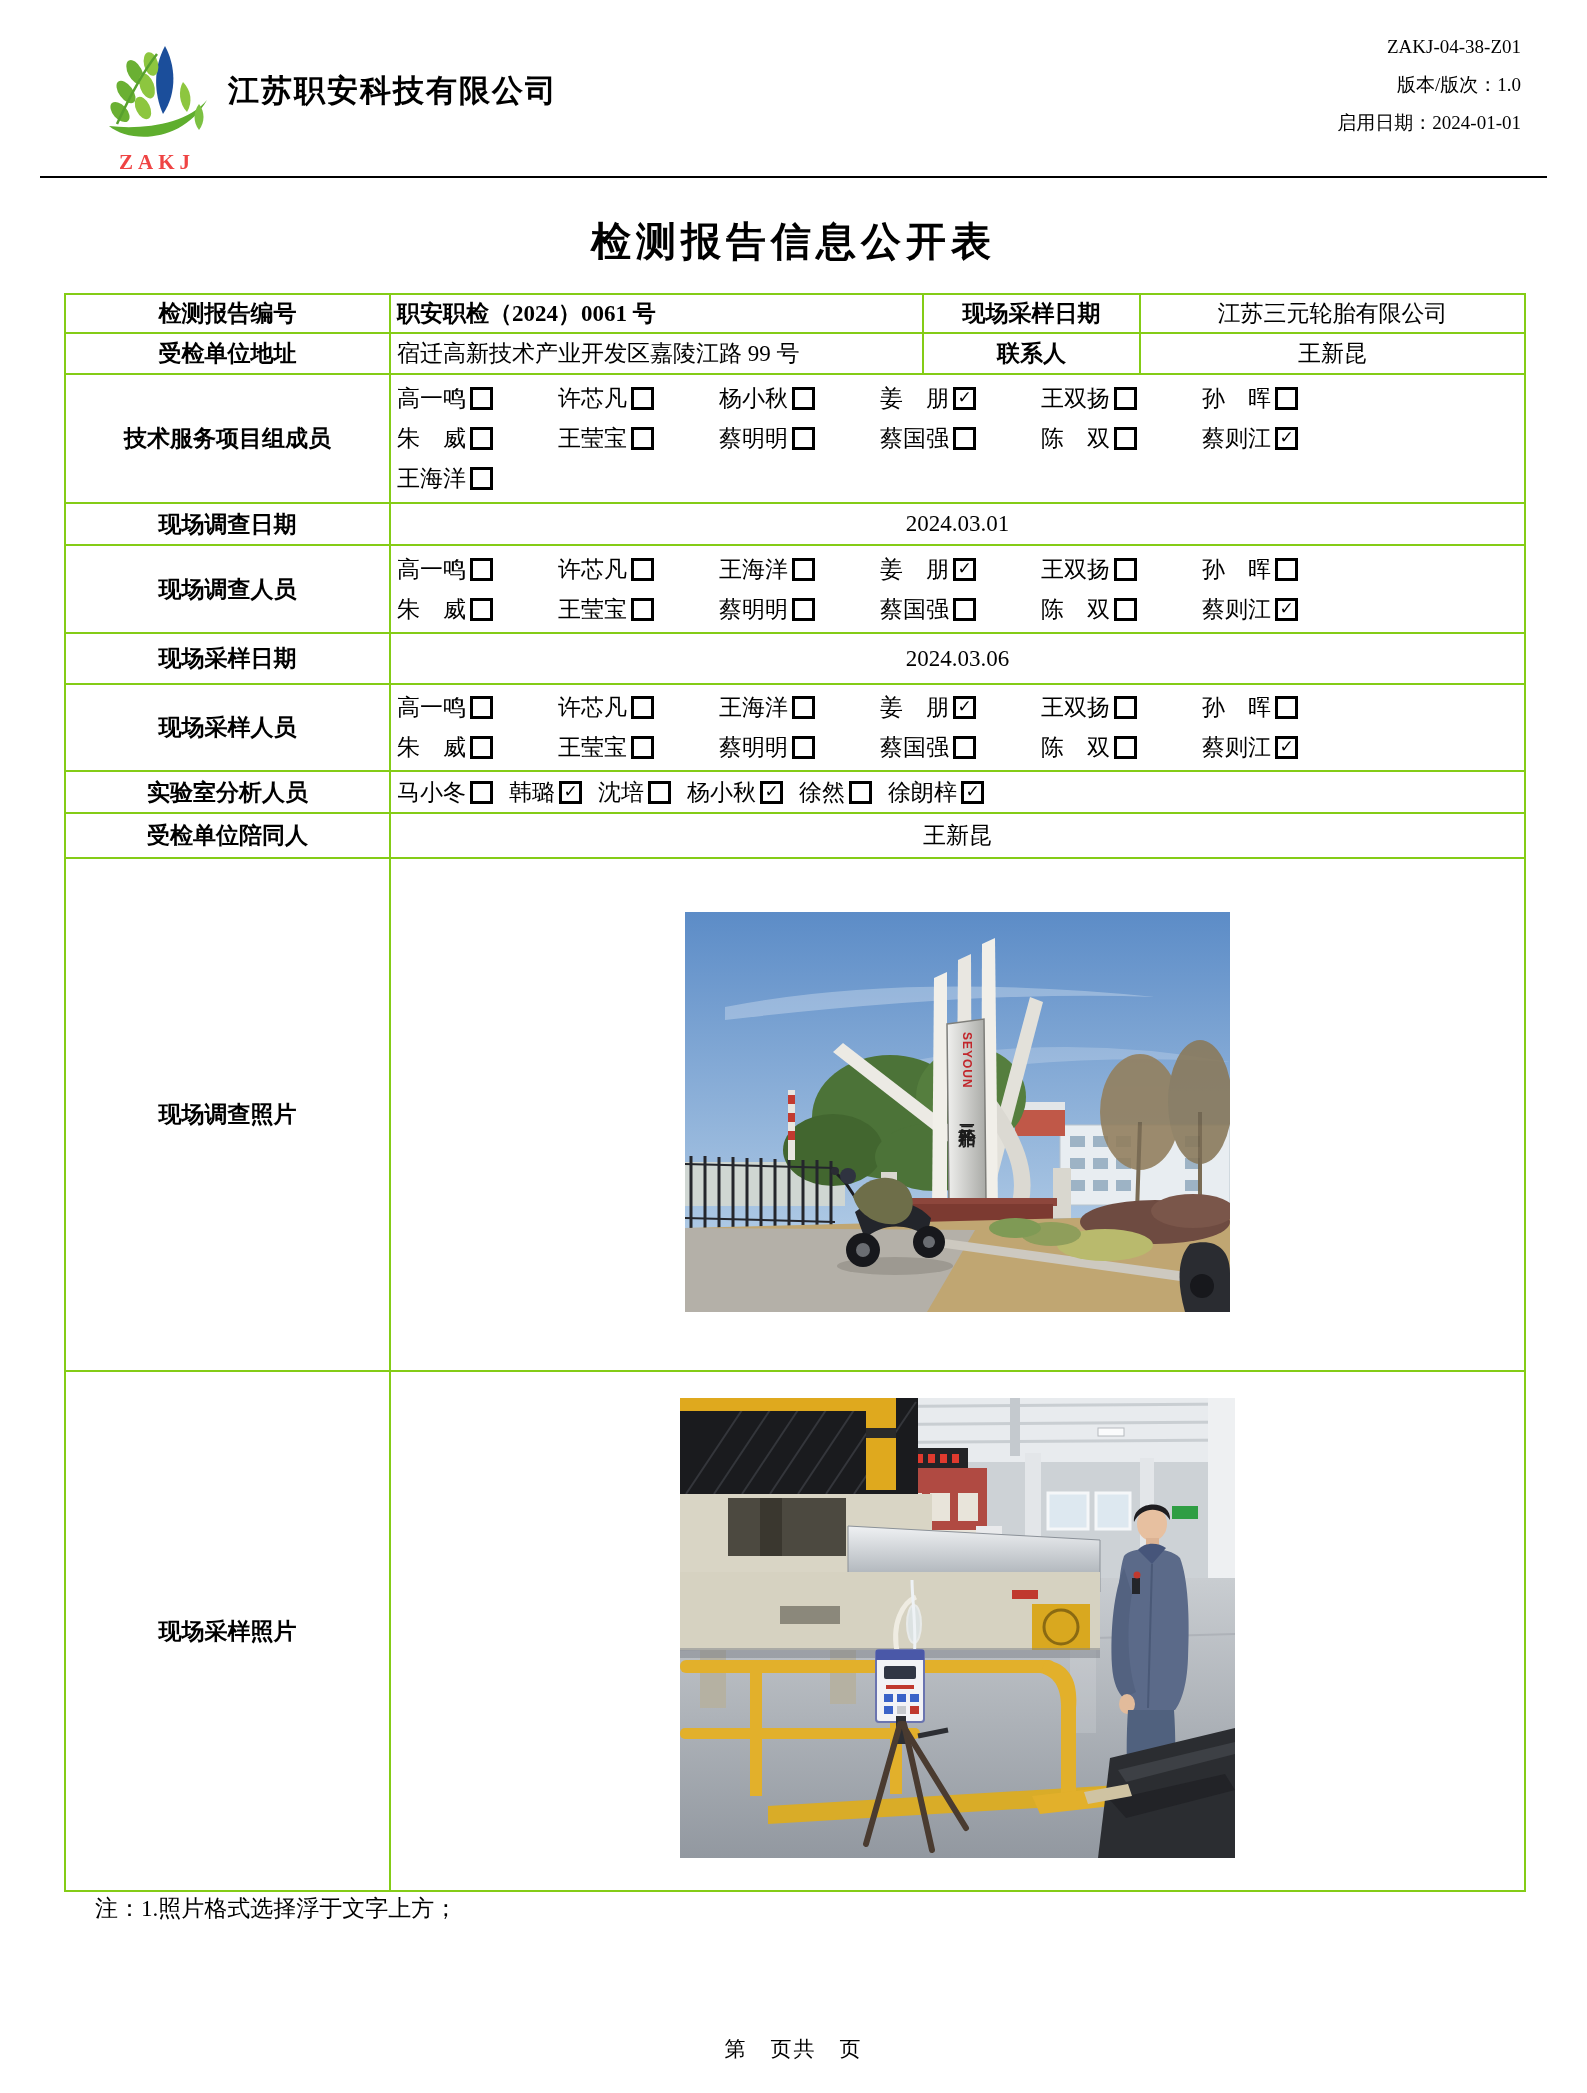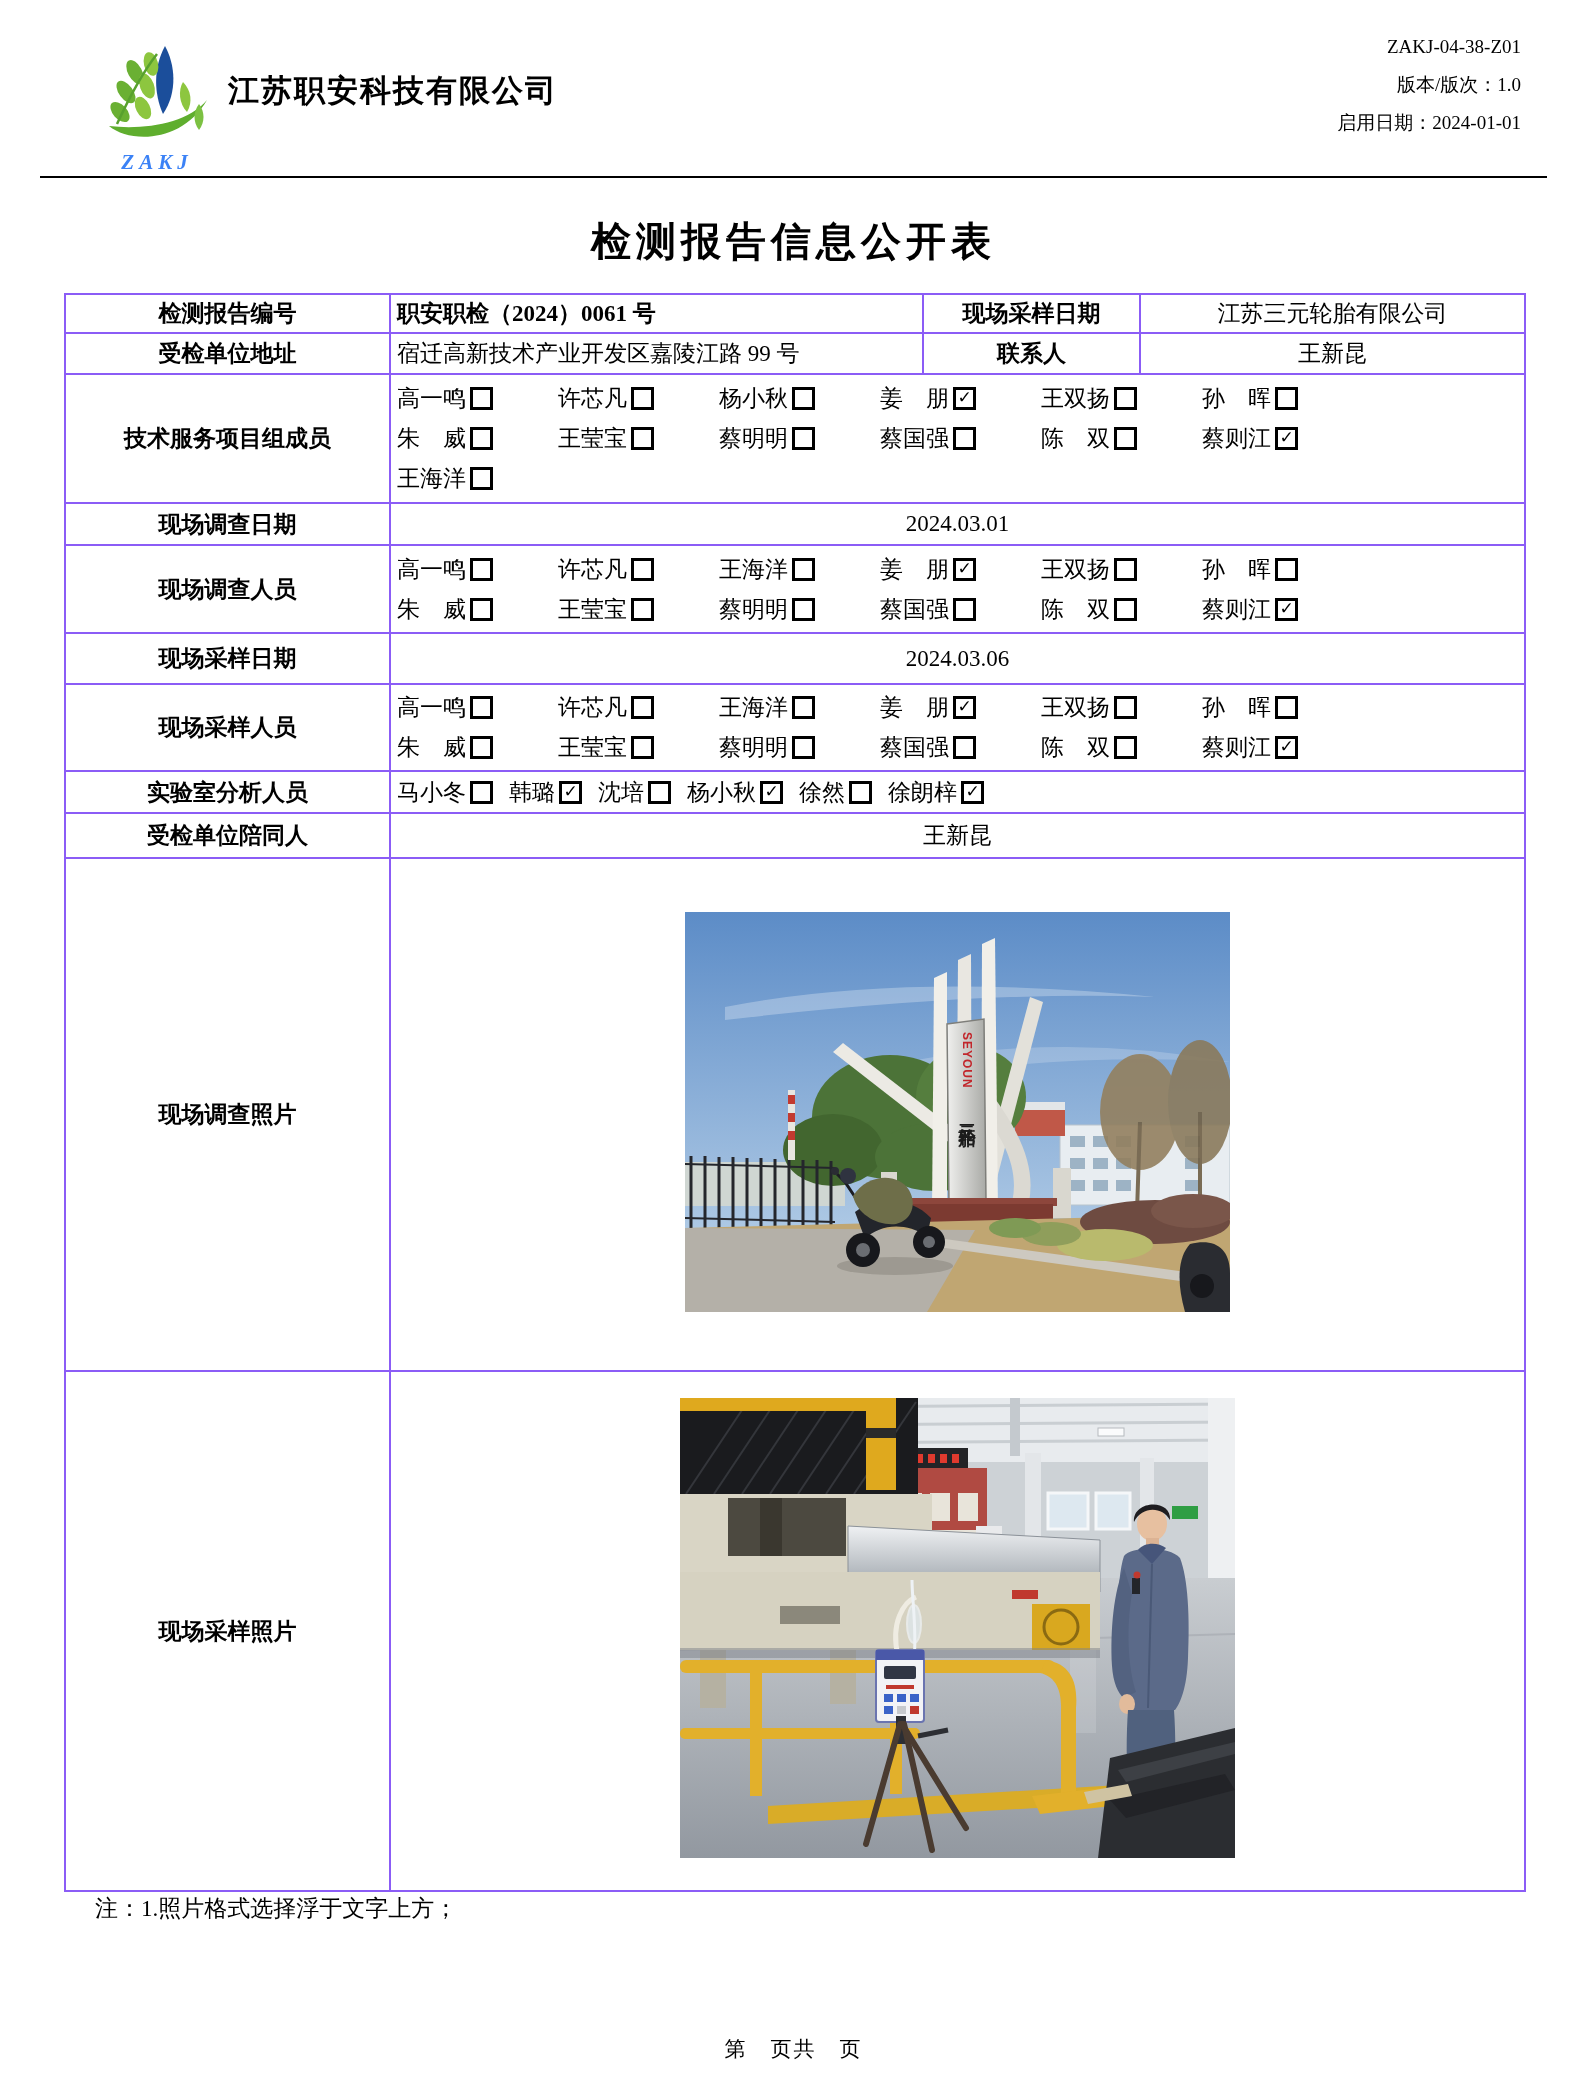--- a/index.html
+++ b/index.html
@@ -1,27 +1,27 @@
 <!DOCTYPE html>
 <html><head>
 <meta charset="utf-8">
 <style>
   html,body{margin:0;padding:0;background:#888;}
   .page{position:relative;width:1587px;height:2093px;background:#fff;margin:0 auto;
         font-family:"Liberation Serif","DejaVu Serif",serif;color:#000;overflow:hidden;}
   
   .logo-wrap{position:absolute;left:92px;top:38px;width:130px;text-align:center;}
-  .logo-text{font-style:italic;font-weight:bold;color:#3b82f6;font-size:21px;letter-spacing:5px;margin-top:-4px;}
+  .logo-text{font-weight:bold;color:#ef4444;font-size:21px;letter-spacing:5px;margin-top:-4px;}
   .company-name{position:absolute;left:228px;top:70px;font-size:31px;font-weight:bold;letter-spacing:2px;}
   .doc-codes{position:absolute;right:66px;top:28px;text-align:right;font-size:19px;line-height:38px;}
   .header-rule{position:absolute;left:40px;right:40px;top:176px;height:2px;background:#000;}
   .page-title{position:absolute;left:0;right:0;top:214px;text-align:center;font-size:40px;font-weight:bold;letter-spacing:5px;}
   
   table.form{position:absolute;left:64px;top:293px;width:1460px;border-collapse:collapse;table-layout:fixed;}
-  table.form td{border:2px solid #8b5cf6;font-size:23px;padding:0 6px;vertical-align:middle;}
+  table.form td{border:2px solid #84cc16;font-size:23px;padding:0 6px;vertical-align:middle;}
   td.lbl{font-weight:bold;text-align:center;padding:0 4px;}
   td.val-left{text-align:left;padding-left:15px;}
   td.val-center{text-align:center;}
   td.bold{font-weight:bold;}
   td.names{padding:4px 0 4px 15px;}
   .member-line{display:flex;align-items:center;height:40px;}
   .member-line.compact .member{width:auto;margin-right:16px;}
   .member{display:inline-flex;align-items:center;width:161px;}
   .mname{white-space:pre;}
   .cbox{display:inline-block;width:17px;height:17px;border:3px solid #000;margin-left:4px;

